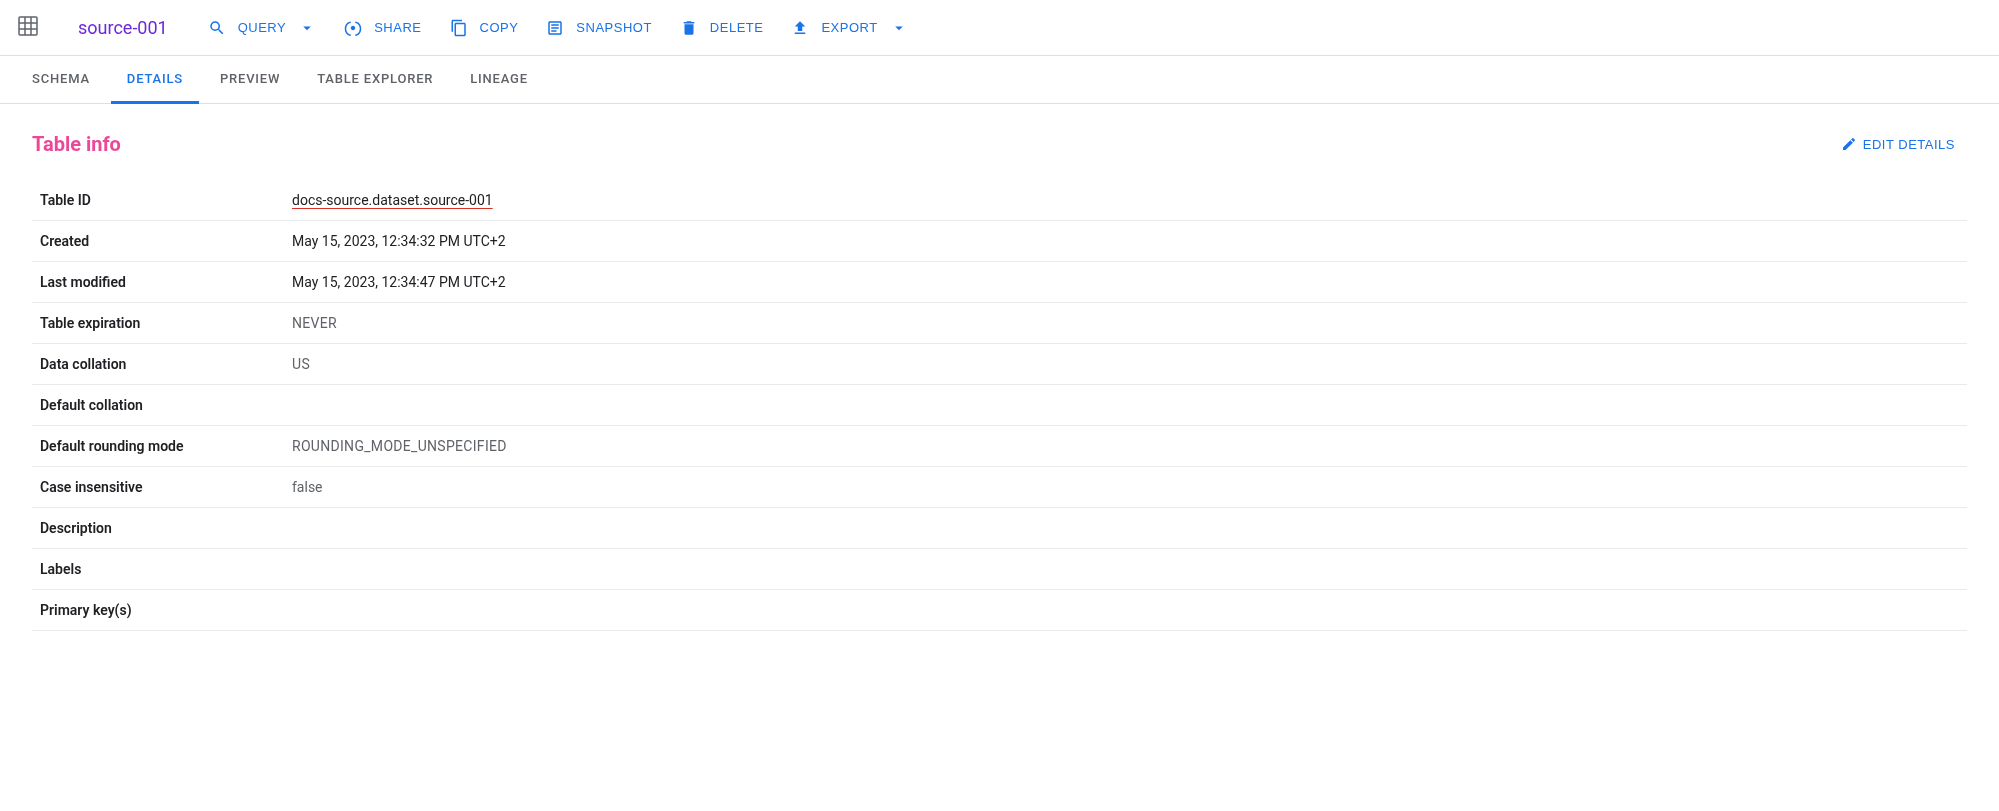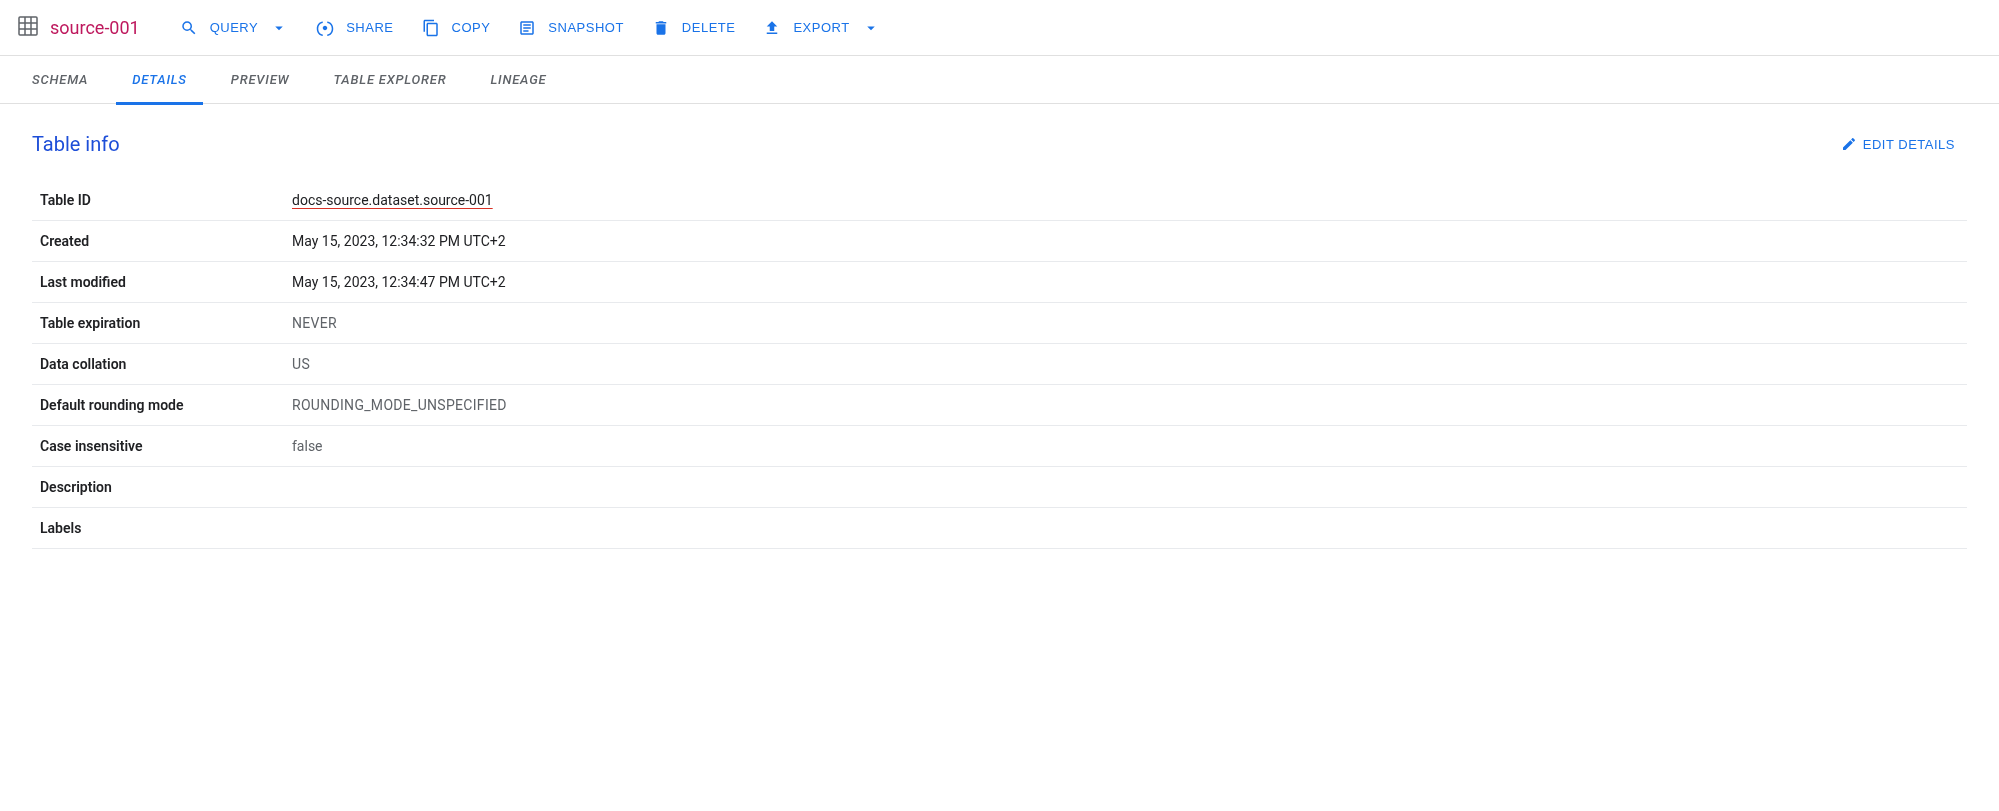--- a/index.html
+++ b/index.html
@@ -26,21 +26,22 @@
       margin-right: 24px;
     }
     .table-icon {
       width: 24px;
       height: 24px;
       color: #5f6368;
     }
     .toolbar-title {
       font-size: 18px;
       font-weight: 400;
-      color: #be185d;
+      color: #6d28d9;
+      margin-left: 28px;
     }
     .toolbar-btn {
       display: flex;
       align-items: center;
       gap: 12px;
       padding: 8px 12px;
       border: none;
       background: none;
       color: #1a73e8;
       font-size: 13px;
@@ -55,26 +56,25 @@
       height: 18px;
     }
     .chevron-down {
       width: 16px;
       height: 16px;
     }
 
     
     .tabs {
       display: flex;
-      align-items: center;
+      align-items: flex-end;
       border-bottom: 1px solid #e0e0e0;
       padding: 0 16px;
       height: 48px;
-      gap: 12px;
-      font-style: italic;
+      gap: 5px;
     }
     .tab {
       padding: 0 16px;
       height: 48px;
       display: flex;
       align-items: center;
       font-size: 13px;
       font-weight: 500;
       letter-spacing: 0.8px;
       text-transform: uppercase;
@@ -94,22 +94,22 @@
       padding: 24px 32px;
     }
     .section-header {
       display: flex;
       align-items: center;
       justify-content: space-between;
       margin-bottom: 20px;
     }
     .section-title {
       font-size: 20px;
-      font-weight: 400;
-      color: #1d4ed8;
+      font-weight: 700;
+      color: #ec4899;
     }
     .edit-details-btn {
       display: flex;
       align-items: center;
       gap: 6px;
       color: #1a73e8;
       font-size: 13px;
       font-weight: 500;
       letter-spacing: 0.5px;
       text-transform: uppercase;
@@ -288,20 +288,28 @@
       <tr>
         <td>
           <span>Data collation</span>
         </td>
         <td>
           <span class="value-caps">US</span>
         </td>
       </tr>
       <tr>
         <td>
+          <span>Default collation</span>
+        </td>
+        <td>
+          <span></span>
+        </td>
+      </tr>
+      <tr>
+        <td>
           <span>Default rounding mode</span>
         </td>
         <td>
           <span class="value-caps">ROUNDING_MODE_UNSPECIFIED</span>
         </td>
       </tr>
       <tr>
         <td>
           <span>Case insensitive</span>
         </td>
@@ -313,20 +321,28 @@
         <td>
           <span>Description</span>
         </td>
         <td>
           <span></span>
         </td>
       </tr>
       <tr>
         <td>
           <span>Labels</span>
+        </td>
+        <td>
+          <span></span>
+        </td>
+      </tr>
+      <tr>
+        <td>
+          <span>Primary key(s)</span>
         </td>
         <td>
           <span></span>
         </td>
       </tr>
     </tbody>
   </table>
 </div>
 
 </body></html>

